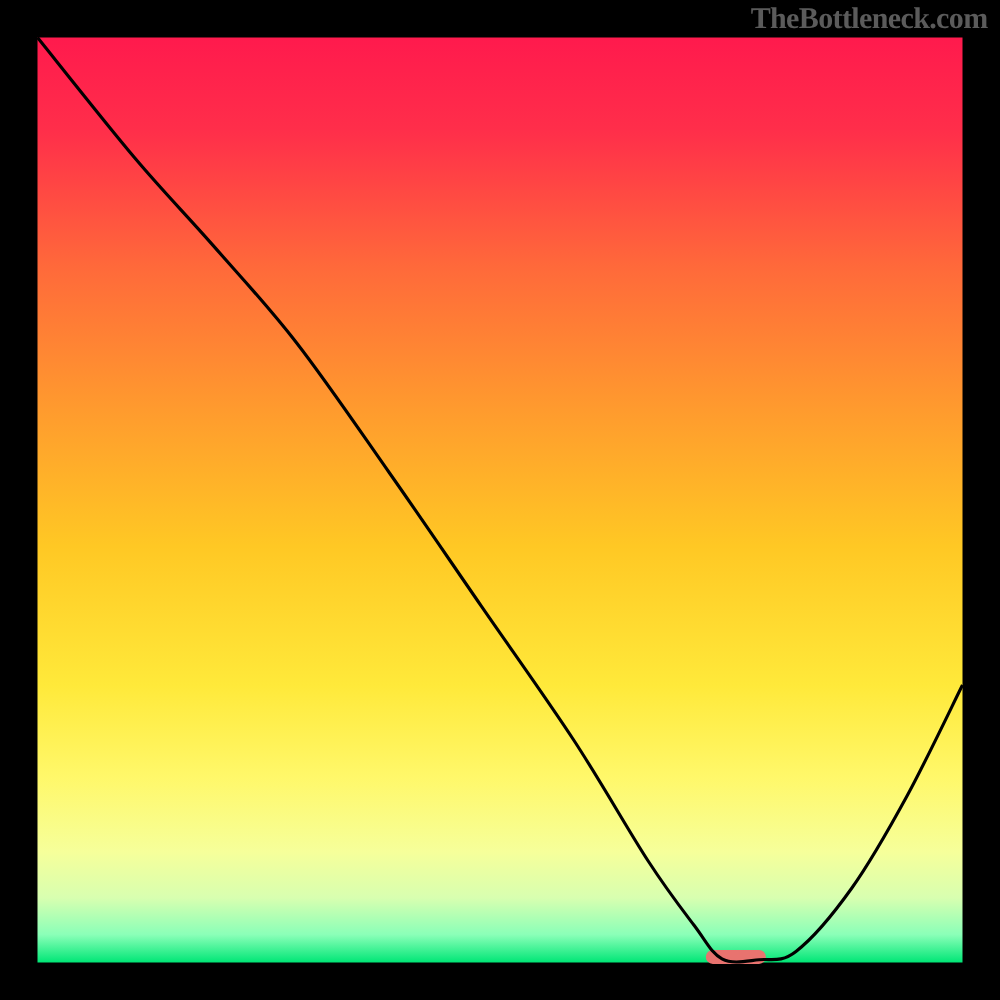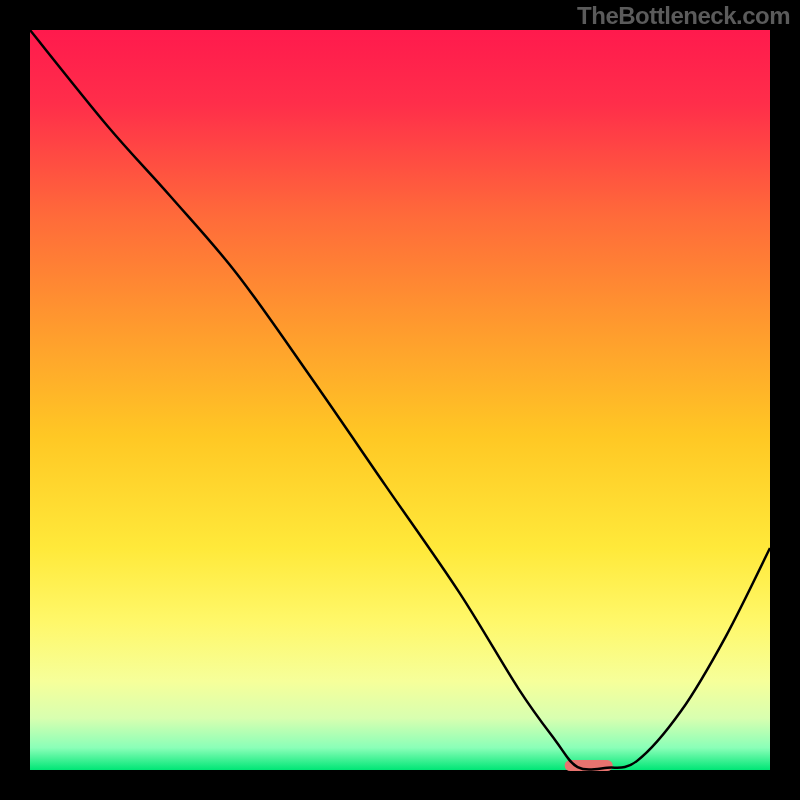--- a/index.html
+++ b/index.html
@@ -9,20 +9,21 @@
     height: 800px;
     background: #000000;
     overflow: hidden;
     position: relative;
     font-family: Arial, Helvetica, sans-serif;
   }
   #chart-container {
     position: relative;
     width: 800px;
     height: 800px;
+    font-family: Liberation Serif, serif;
   }
   #watermark {
     position: absolute;
     top: 2px;
     right: 10px;
     font-size: 24px;
     font-weight: 600;
     color: #5b5b5b;
     letter-spacing: -0.5px;
     z-index: 20;

